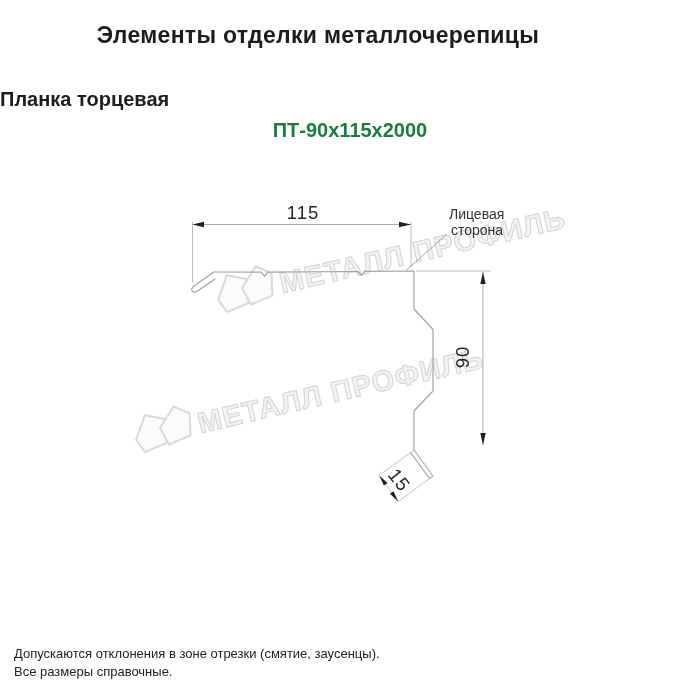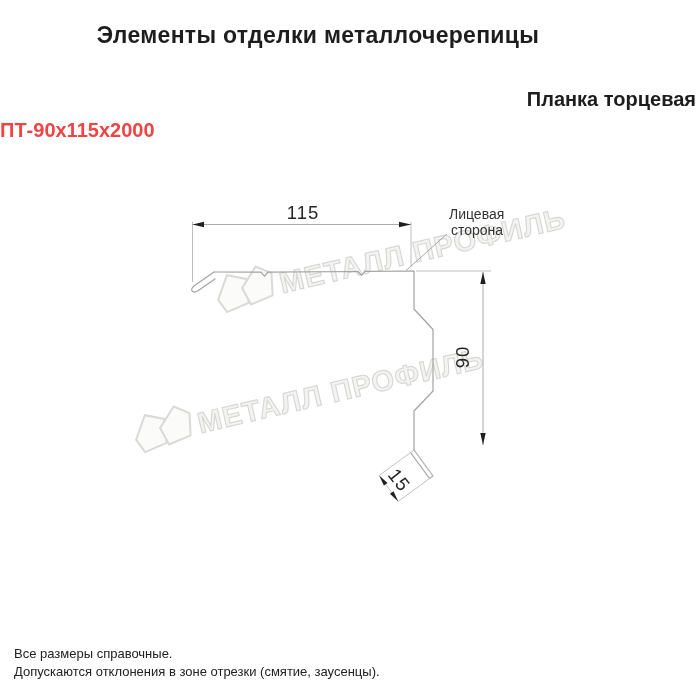--- a/index.html
+++ b/index.html
@@ -5,26 +5,26 @@
   html,body { margin:0; padding:0; background:#ffffff; }
   .page {
     position:relative; width:700px; height:700px; background:#ffffff;
     font-family:"Liberation Sans", sans-serif; overflow:hidden;
   }
   .page-title {
     position:absolute; top:22px; left:0; width:636px; text-align:center;
     font-size:23px; font-weight:bold; color:#1d1d1d; letter-spacing:0.3px;
   }
   .product-name {
-    position:absolute; top:88px; left:0; width:696px; text-align:right;
+    position:absolute; top:88px; left:0; width:696px; text-align:left;
     font-size:20px; font-weight:bold; color:#1d1d1d;
   }
   .product-code {
-    position:absolute; top:119px; left:0; width:700px; 
-    font-size:20px; font-weight:bold; color:#ef4444;
+    position:absolute; top:119px; left:0; width:700px; text-align:center;
+    font-size:20px; font-weight:bold; color:#15803d;
   }
   .drawing-svg { position:absolute; left:0; top:0; width:700px; height:700px; }
   .footer-notes {
     position:absolute; left:14px; top:645px; font-size:13px; color:#222222;
     line-height:18px;
   }
   .wm-text {
     font-family:"Liberation Sans", sans-serif; font-weight:bold;
   }
   .dim-text {
@@ -96,17 +96,17 @@
     </g>
 
     <g>
       <line x1="447" y1="234" x2="406" y2="270.5" stroke="#a8a8a8" stroke-width="1"></line>
       <text class="label-text" x="449" y="219" font-size="14">Лицевая</text>
       <text class="label-text" x="451" y="235" font-size="14">сторона</text>
     </g>
   </svg>
 
   <div class="footer-notes">
+    <div>Допускаются отклонения в зоне отрезки (смятие, заусенцы).</div>
     <div>Все размеры справочные.</div>
-    <div>Допускаются отклонения в зоне отрезки (смятие, заусенцы).</div>
   </div>
 
 </div>
 
 </body></html>

